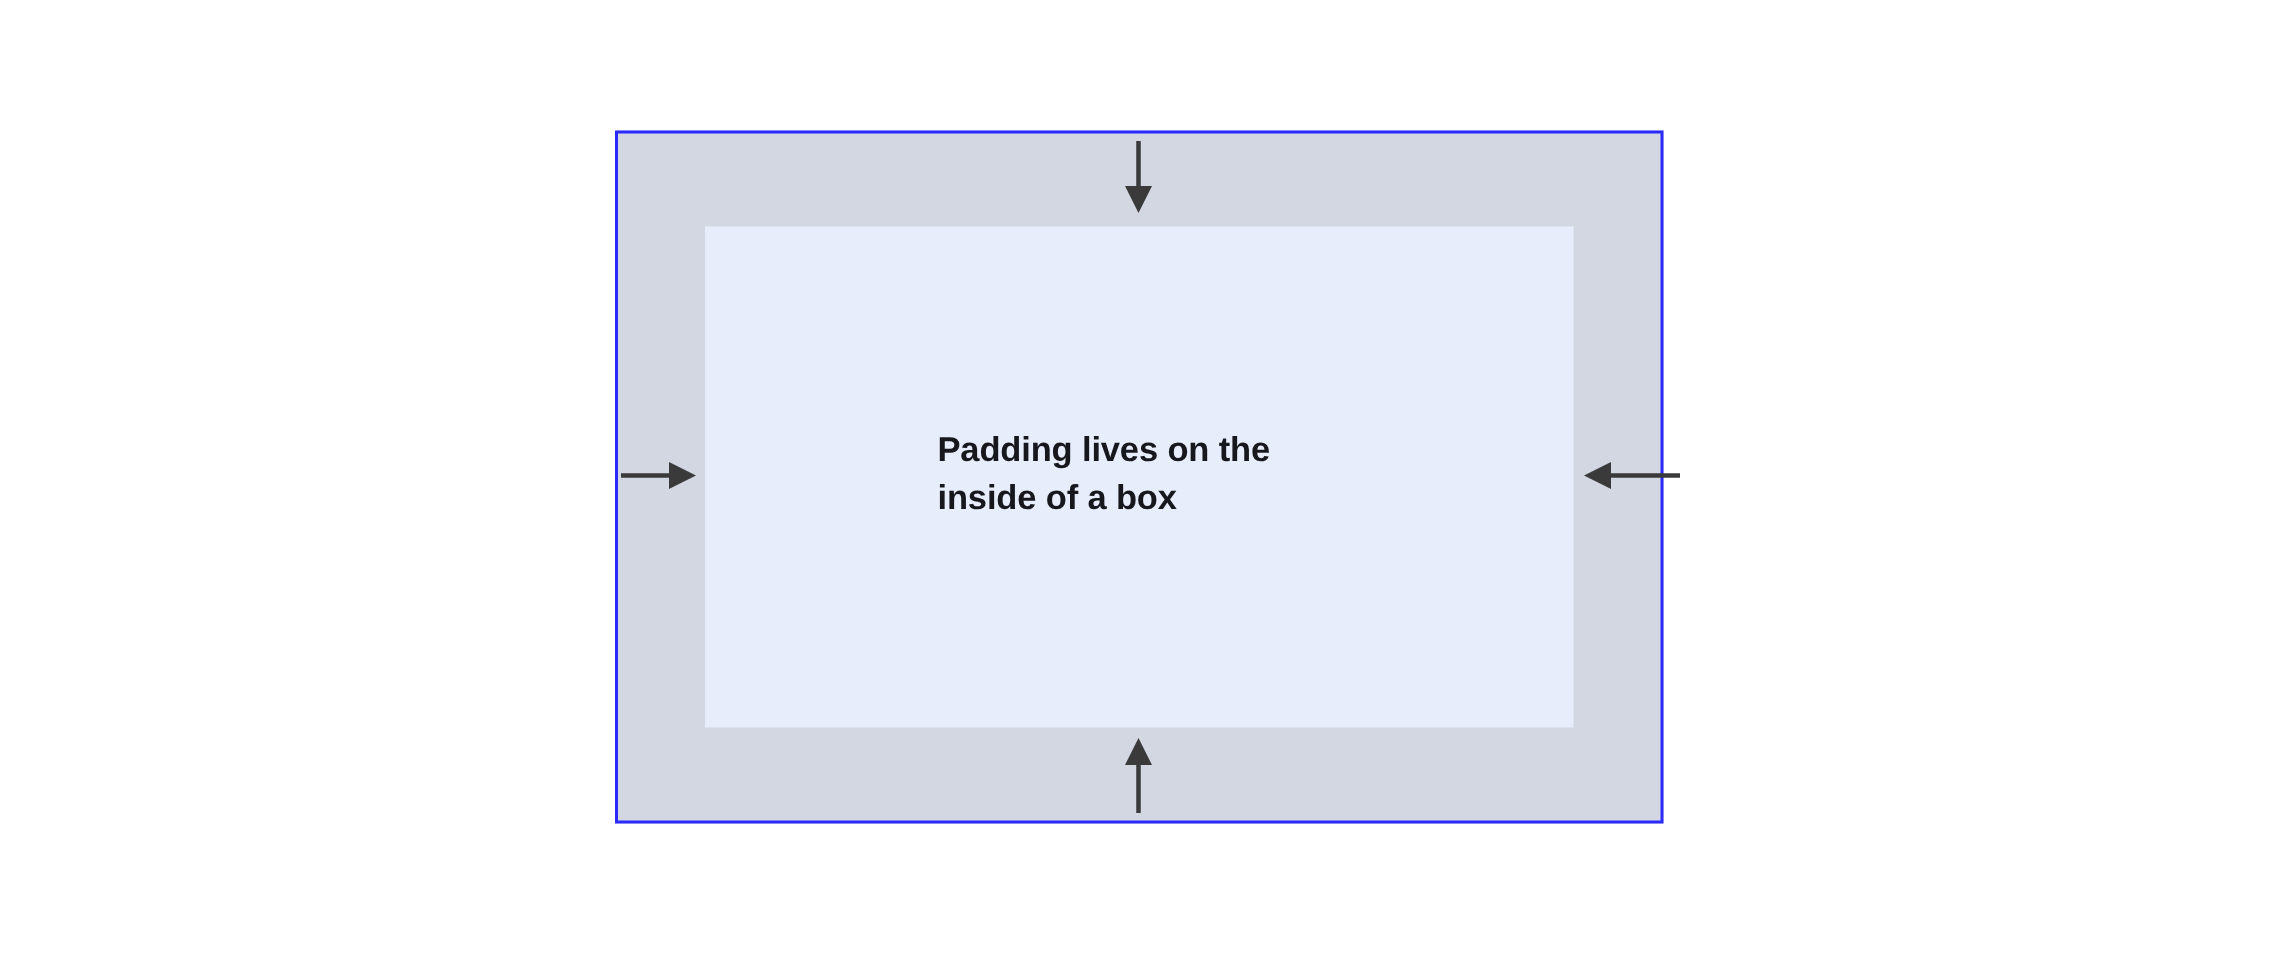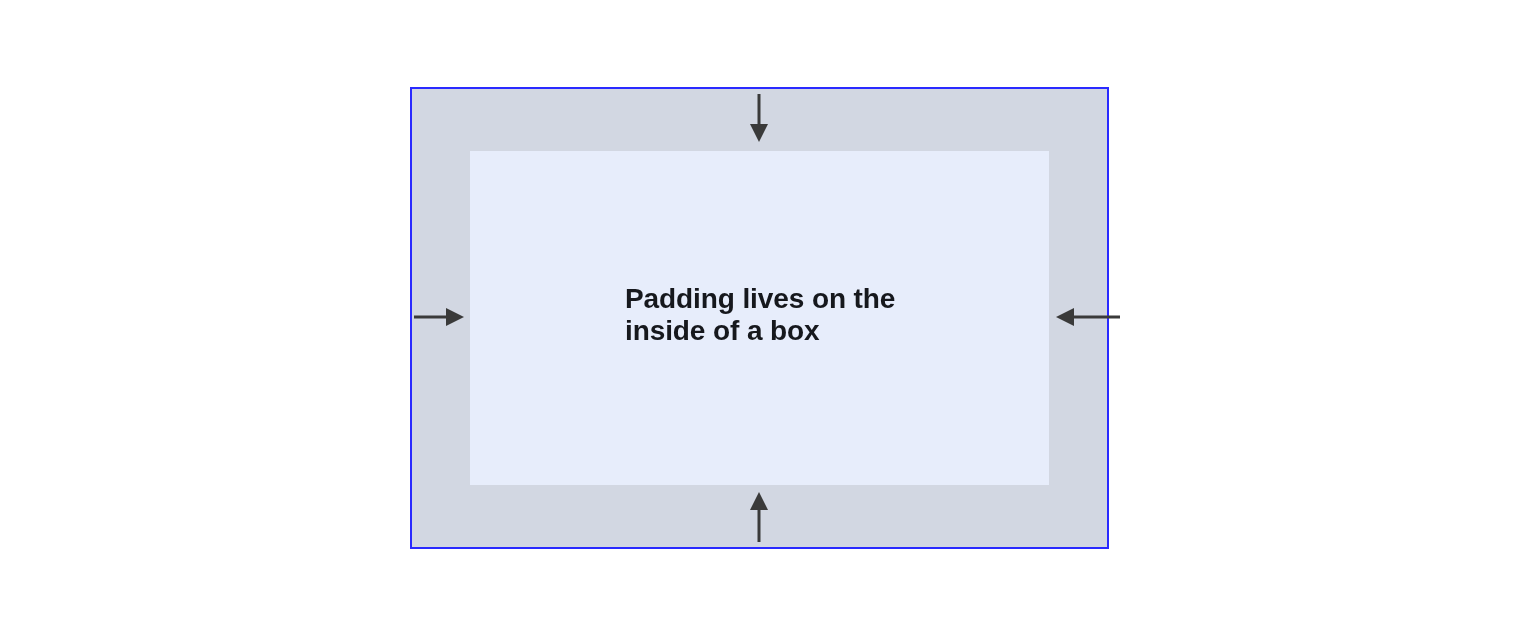--- a/index.html
+++ b/index.html
@@ -43,21 +43,21 @@
     height: 334px;
     background: #e7edfb;
   }
 
   
   #content-label {
     position: absolute;
     left: 625px;
     top: 283px;
     width: 300px;
-    font-size: 28px;
+    font-size: 23px;
     font-weight: bold;
     line-height: 32px;
     color: #16181d;
     letter-spacing: -0.1px;
     white-space: pre-line;
   }
 
   
   .arrow {
     position: absolute;

